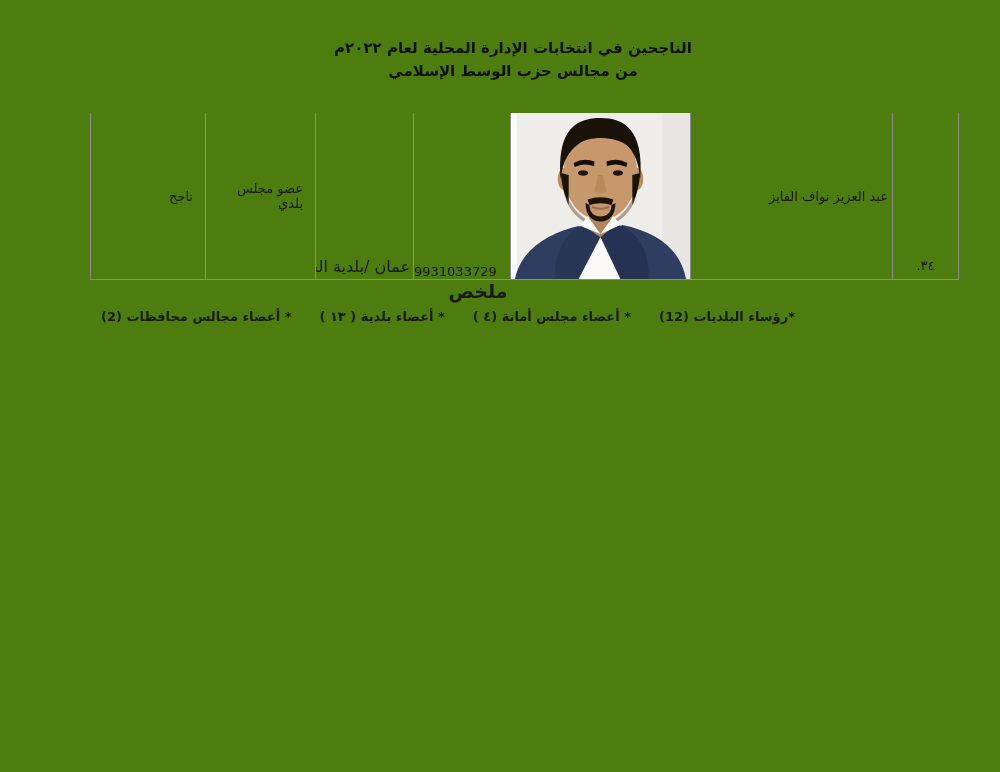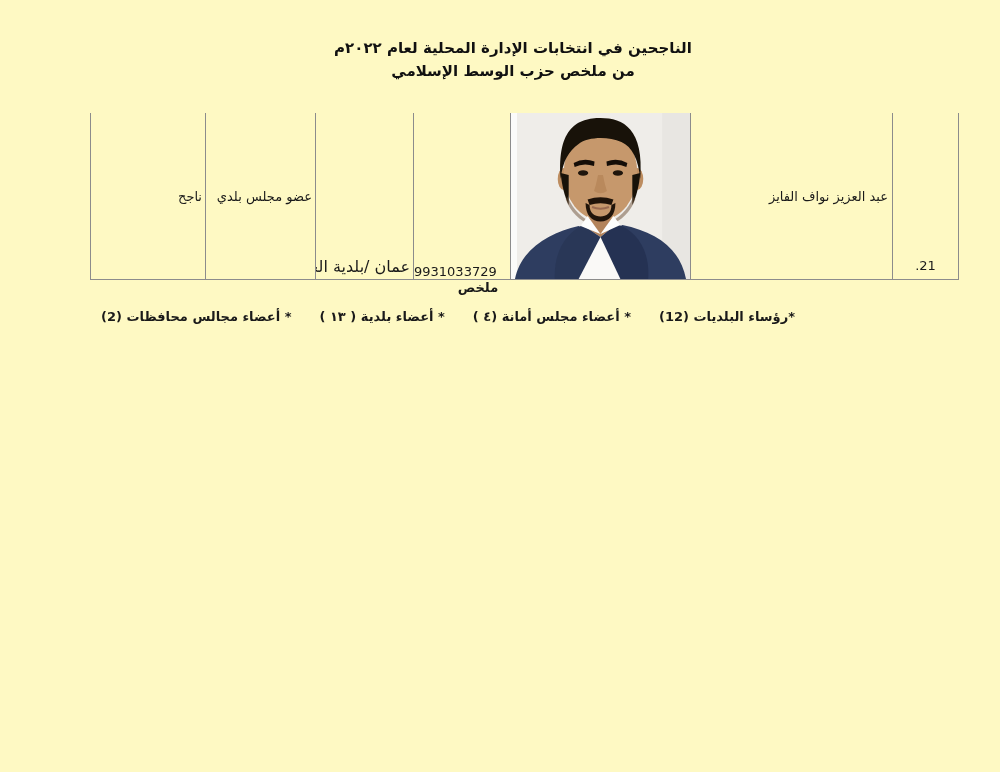--- a/index.html
+++ b/index.html
@@ -3,21 +3,21 @@
 <meta charset="utf-8">
 <style>
   * { margin: 0; padding: 0; box-sizing: border-box; }
   html, body { background: #ffffff; }
   body { font-family: "DejaVu Sans", sans-serif; color: #1a1a1a; }
 
   .page {
     position: relative;
     width: 1000px;
     height: 772px;
-    background: #fef9c3;
+    background: #4d7c0f;
     overflow: hidden;
     margin: 0 auto;
   }
 
   
   .title-block {
     position: absolute;
     top: 37px;
     left: 26px;
     width: 974px;
@@ -70,59 +70,59 @@
   .cell-municipality {
     display: flex;
     align-items: flex-end;
     padding: 0 3px 3px 0;
     font-size: 16px;
     white-space: nowrap;
   }
   .cell-position, .cell-result {
     display: flex;
     align-items: center;
-    padding: 0 3px;
+    padding: 0 12px;
   }
 
   
   .summary-heading {
     position: absolute;
     top: 280px;
     left: 0;
     width: 956px;
     text-align: center;
     direction: rtl;
     font-weight: bold;
-    font-size: 13px;
+    font-size: 19px;
   }
   .summary-row {
     position: absolute;
     top: 309px;
     right: 205px;
     direction: rtl;
     display: flex;
     gap: 28px;
     font-weight: bold;
     font-size: 13px;
     white-space: nowrap;
   }
 </style>
 </head>
 <body>
 
 <div class="page">
 
   <div class="title-block">
     <div>الناجحين في انتخابات الإدارة المحلية لعام ٢٠٢٢م</div>
-    <div>من ملخص حزب الوسط الإسلامي</div>
+    <div>من مجالس حزب الوسط الإسلامي</div>
   </div>
 
   <div class="results-table">
     <div class="cell cell-serial">
-      <span>21.</span>
+      <span>٣٤.</span>
     </div>
     <div class="cell cell-name">
       <span>عبد العزيز نواف الفايز</span>
     </div>
     <div class="cell cell-photo">
       <svg viewBox="0 0 180 166" preserveAspectRatio="none" role="img">
         <rect x="0" y="0" width="180" height="166" fill="#efede9"></rect>
         <rect x="0" y="0" width="6" height="166" fill="#fbfbfa"></rect>
         <rect x="152" y="0" width="28" height="166" fill="#e8e6e2"></rect>
 

